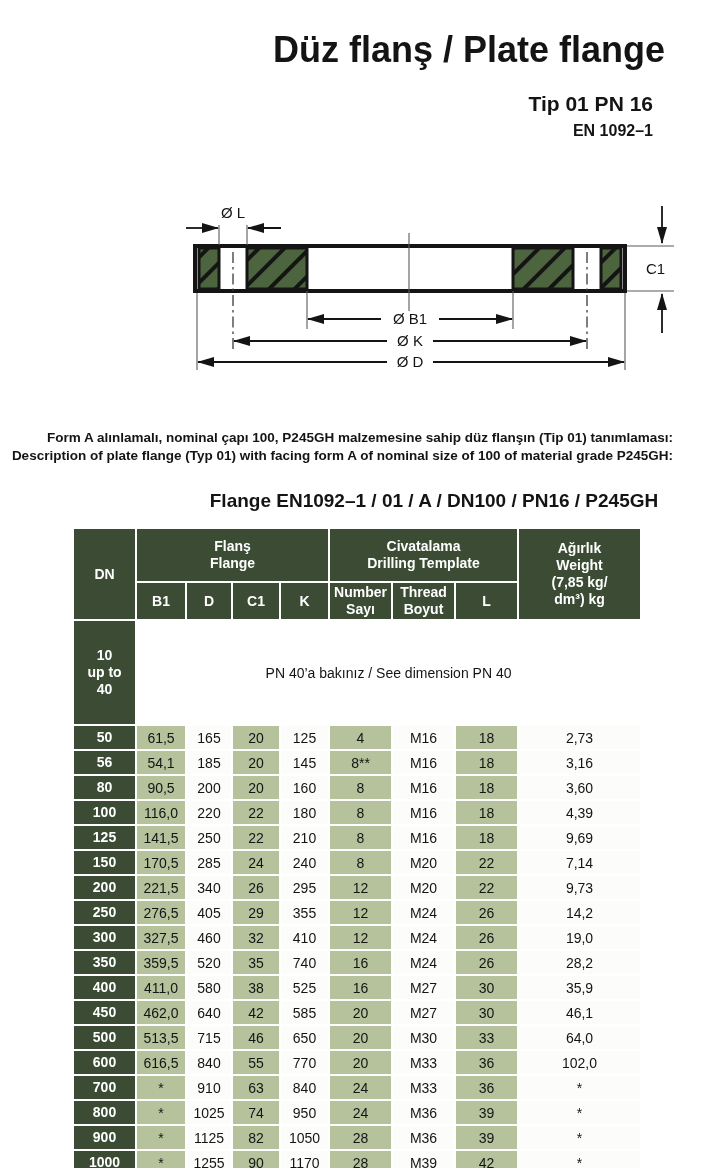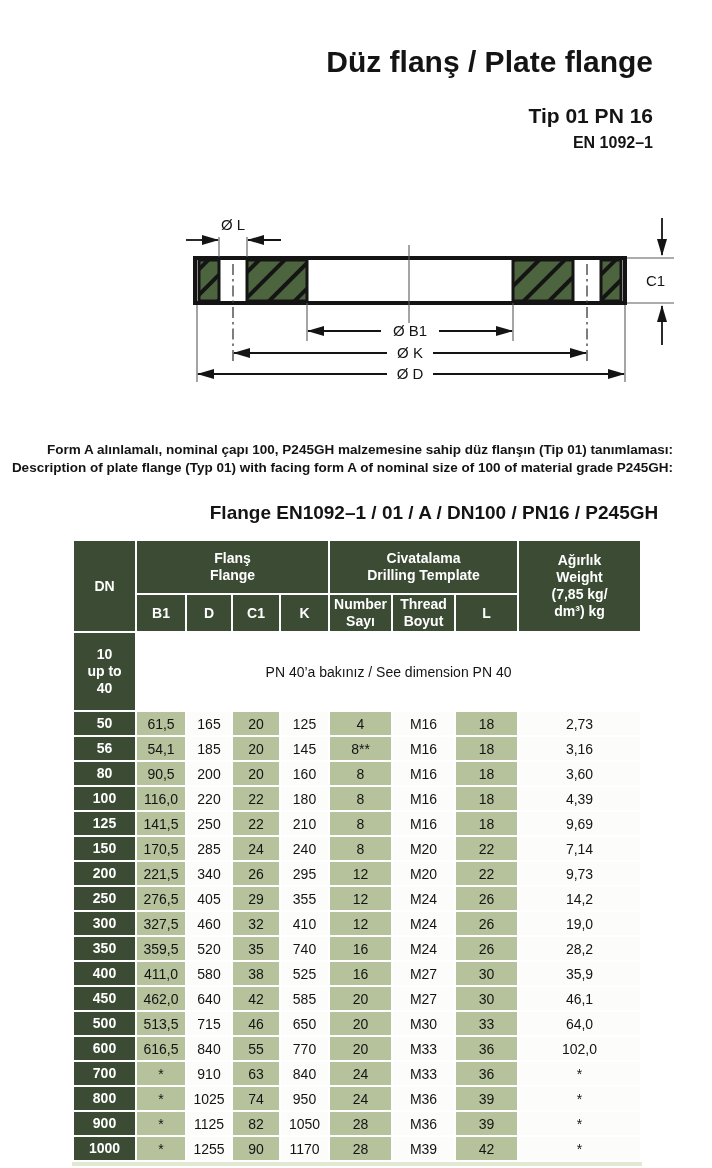--- a/index.html
+++ b/index.html
@@ -1,19 +1,19 @@
 <!DOCTYPE html>
 <html><head>
 <meta charset="utf-8">
 <style>
   html,body{margin:0;padding:0;background:#fff;}
   body{width:712px;height:1168px;font-family:"Liberation Sans",sans-serif;color:#141414;overflow:hidden;}
 
   header{padding:30px 43px 0 0;text-align:right;}
-  h1{font-size:30px;line-height:32px;margin:16px;font-weight:bold;padding-left:28px;}
+  h1{font-size:36px;line-height:32px;margin:4px;font-weight:bold;padding-left:28px;}
   .subtitle{font-size:21px;line-height:24px;margin:26px 16px 0;font-weight:bold;}
   .standard{font-size:16px;line-height:20px;margin:5px 16px 0;font-weight:bold;}
 
   svg.drawing{display:block;margin-top:48px;}
   svg.drawing text{font-family:"Liberation Sans",sans-serif;font-size:15px;fill:#141414;}
   .dim{stroke:#141414;stroke-width:1.8;}
   .ext{stroke:#5a5a5a;stroke-width:1.1;}
   .cl{stroke:#3a3a3a;stroke-width:1.3;stroke-dasharray:11 4 2.5 4;}
 
   .desc{margin:28px 39px 0 0;text-align:right;font-weight:bold;font-size:13.5px;line-height:18px;}
@@ -22,21 +22,21 @@
 
   table.spec{margin:15px 0 0 72px;border-collapse:separate;border-spacing:2px;table-layout:fixed;width:570px;}
   table.spec th,table.spec td{padding:0;text-align:center;font-size:14px;white-space:pre-line;}
   thead th{background:#3C4C34;color:#fff;font-weight:bold;line-height:17px;}
   .h-group{height:52px;}
   .h-sub{height:36px;}
   .h-weight{font-size:13.5px;}
   .dn-cell{background:#3C4C34;color:#fff;font-weight:bold;line-height:17px;}
   .green-cell{background:#B5C29C;}
   .white-cell{background:#FCFDFA;}
-  .pn40-row td{height:77px;}
+  .pn40-row td{height:103px;}
   .note-cell{background:#fff;font-weight:normal;font-size:15px;}
   tbody tr.data-row td{height:23px;}
   td.weight-cell{padding-right:20px;}
   .bottom-strip{width:570px;margin-left:72px;height:4px;background:#E2E9D2;}
 </style>
 </head>
 <body>
 
 <header>
   <h1>Düz flanş / Plate flange</h1>

